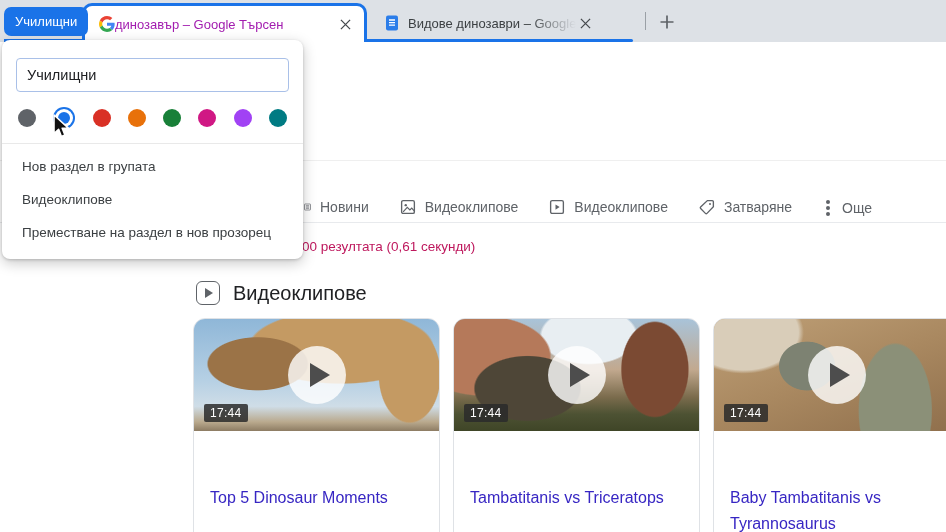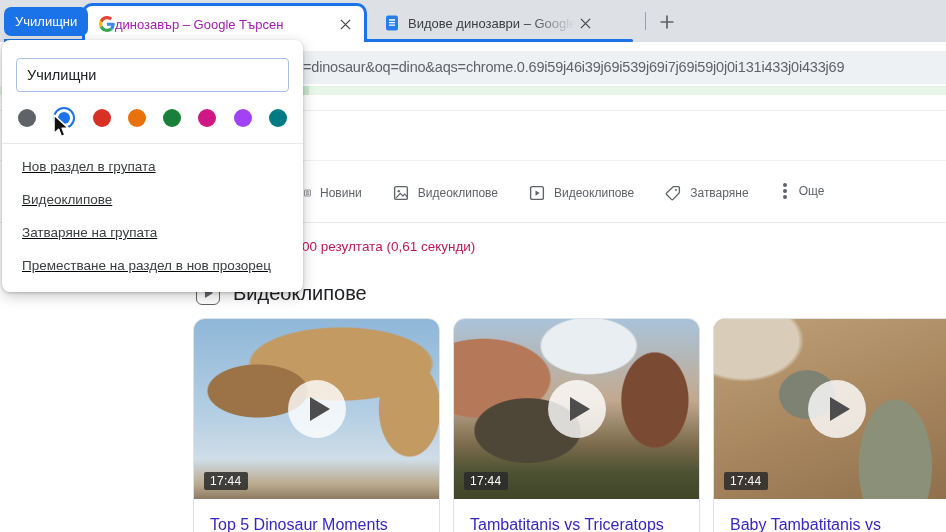--- a/index.html
+++ b/index.html
@@ -32,41 +32,41 @@
     border-bottom:1px solid #ededed; }
   .omnibox { position:absolute; left:100px; top:9px; width:880px; height:33px; background:#eef1f3;
     border-radius:17px; overflow:hidden; }
   .omnibox .url { display:block; line-height:33px; padding-left:203px; font-size:14.5px; color:#5f6368;
     white-space:nowrap; letter-spacing:-0.2px; }
   .green-strip { position:absolute; left:0; top:44px; width:946px; height:9px; background:#e8f5e9; }
   .green-strip .chipbox { position:absolute; left:301px; top:0; width:8px; height:9px; background:#c9e7cd; }
 
   
   .hdr-divider { position:absolute; left:0; top:160px; width:946px; height:1px; background:#efefef; }
-  .gnav { position:absolute; left:303px; top:184px; height:32px; display:flex; align-items:flex-start;
-    gap:30px; color:#5f6368; font-size:12px; }
+  .gnav { position:absolute; left:303px; top:184px; height:32px; display:flex; align-items:flex-end;
+    gap:30px; color:#5f6368; font-size:14px; }
   .gnav .item { display:flex; align-items:center; gap:8px; white-space:nowrap; }
   .gnav svg { display:block; }
   .clip-left { width:9px; overflow:hidden; display:inline-flex; justify-content:flex-end; }
   .more-dots { width:4px; height:4px; border-radius:50%; background:#5f6368;
     box-shadow:0 -6px 0 #5f6368, 0 6px 0 #5f6368; margin:0 4px; }
   .nav-divider { position:absolute; left:0; top:222px; width:946px; height:1px; background:#e8eaed; }
   .stats { position:absolute; left:302px; top:239px; font-size:13.5px; color:#be185d; }
 
   .vheader { position:absolute; left:196px; top:281px; display:flex; align-items:center; gap:13px; }
   .vheader .vicon { width:24px; height:24px; border:1.6px solid #5f6368; border-radius:6px;
     display:flex; align-items:center; justify-content:center; }
   .vheader .vicon .tri { width:0; height:0; border-left:8px solid #5f6368;
     border-top:5px solid transparent; border-bottom:5px solid transparent; margin-left:2px; }
   .vheader .vtitle { font-size:20px; color:#202124; }
 
   .cards { position:absolute; left:193px; top:318px; display:flex; gap:13px; }
   .vcard { width:247px; height:240px; background:#fff; border:1px solid #dfe2e6; border-radius:12px;
     overflow:hidden; flex:none; }
-  .thumb { position:relative; width:100%; height:180px; }
+  .thumb { position:relative; width:100%; height:112px; }
   .thumb-0 { background:
     radial-gradient(ellipse 85px 45px at 26% 40%, #9b7347 0 58%, transparent 60%),
     radial-gradient(ellipse 150px 60px at 60% 25%, #c49a63 0 60%, transparent 62%),
     radial-gradient(ellipse 55px 85px at 88% 50%, #c49a63 0 55%, transparent 57%),
     linear-gradient(180deg,#8fb7d8 0%,#b6d0e4 55%,#cfdde7 78%,#b9a98d 92%,#8d7c63 100%); }
   .thumb-1 { background:
     radial-gradient(ellipse 60px 85px at 82% 45%, #7b4a33 0 55%, transparent 57%),
     radial-gradient(ellipse 90px 55px at 30% 62%, #4e4637 0 58%, transparent 60%),
     radial-gradient(ellipse 110px 65px at 12% 33%, #b5795a 0 60%, transparent 62%),
     radial-gradient(ellipse 85px 50px at 55% 15%, #e8eef2 0 55%, transparent 58%),
@@ -75,34 +75,34 @@
     radial-gradient(ellipse 46px 40px at 38% 42%, #7d8272 0 60%, transparent 62%),
     radial-gradient(ellipse 60px 110px at 74% 82%, #8b9078 0 60%, transparent 62%),
     radial-gradient(ellipse 110px 75px at 12% 12%, #d9cdb9 0 50%, transparent 55%),
     linear-gradient(160deg,#bfa077 0%,#a98860 50%,#8f6f4c 100%); }
   .play-overlay { position:absolute; left:50%; top:50%; width:58px; height:58px; margin:-29px 0 0 -29px;
     background:rgba(255,255,255,0.8); border-radius:50%; display:flex; align-items:center; justify-content:center; }
   .play-overlay .tri { width:0; height:0; border-left:20px solid #4d4d4d;
     border-top:12px solid transparent; border-bottom:12px solid transparent; margin-left:6px; }
   .dur-badge { position:absolute; left:10px; bottom:9px; background:rgba(42,42,42,0.85); color:#fff;
     font-size:12px; padding:2px 6px; border-radius:2px; letter-spacing:0.3px; }
-  .vtitle-link { display:block; padding:13px 16px 0; font-size:16px; line-height:26px; color:#3726c3; }
+  .vtitle-link { display:block; padding:13px 16px 0; font-size:16px; line-height:26px; color:#3726c3;margin-top:41px; }
 
   
   .popup { position:absolute; left:2px; top:40px; width:301px; background:#fff; border-radius:8px;
     box-shadow:0 1px 3px rgba(0,0,0,0.18), 0 4px 14px rgba(0,0,0,0.22); z-index:50; padding-bottom:8px; }
   .popup .name-input { display:block; width:273px; height:34px; margin:18px 14px 0; border:1px solid #a9c0e8;
     border-radius:4px; padding:0 10px; font-size:14.5px; color:#202124; outline:none;
     font-family:"Liberation Sans","DejaVu Sans",sans-serif; }
   .swatch-row { margin:13px 16px 0; height:26px; display:flex; justify-content:space-between; align-items:center; }
   .swatch { width:18px; height:18px; border-radius:50%; flex:none; }
   .swatch.selected { width:12px; height:12px; margin:0 5px;
     box-shadow:0 0 0 3px #fff, 0 0 0 5px #1a73e8; }
   .popup-divider { border-top:1px solid #e9e9e9; margin-top:12px; }
-  .menu-list { padding:6px 0 2px;text-decoration:underline; }
+  .menu-list { padding:6px 0 2px; }
   .menu-item { height:33px; line-height:33px; padding:0 20px; font-size:13.5px; color:#3c4043;
     white-space:nowrap; }
 
   .cursor { position:absolute; left:50px; top:114px; z-index:99; }
 </style>
 </head>
 <body>
 
 <div class="screen">
 
@@ -140,28 +140,20 @@
     </div>
 
     <div class="tab-sep"></div>
     <div class="newtab-btn">
       <svg width="16" height="16" viewBox="0 0 16 16">
         <path d="M8 1.5v13M1.5 8h13" stroke="currentColor" stroke-width="1.7"></path>
       </svg>
     </div>
   </div>
 
-  <div class="toolbar">
-    <div class="omnibox">
-      <span class="url">=dinosaur&amp;oq=dino&amp;aqs=chrome.0.69i59j46i39j69i539j69i7j69i59j0j0i131i433j0i433j69</span>
-    </div>
-    <div class="green-strip">
-      <span class="chipbox"></span>
-    </div>
-  </div>
 
   <div class="hdr-divider"></div>
 
   <div class="gnav">
     <div class="item">
       <span class="clip-left">
         <svg width="18" height="18" viewBox="0 0 24 24" fill="none" stroke="#5f6368" stroke-width="1.8">
           <rect x="4" y="4" width="16" height="16" rx="1.5"></rect>
             <path d="M7.5 8.5h9M7.5 12h9M7.5 15.5h9"></path>
         </svg>
@@ -256,21 +248,20 @@
       <span class="swatch" style="background:#e8710a"></span>
       <span class="swatch" style="background:#188038"></span>
       <span class="swatch" style="background:#d01884"></span>
       <span class="swatch" style="background:#a142f4"></span>
       <span class="swatch" style="background:#007b83"></span>
     </div>
     <div class="popup-divider"></div>
     <div class="menu-list">
       <div class="menu-item">Нов раздел в групата</div>
       <div class="menu-item">Видеоклипове</div>
-      <div class="menu-item">Затваряне на групата</div>
       <div class="menu-item">Преместване на раздел в нов прозорец</div>
     </div>
   </div>
 
   <div class="cursor">
     <svg width="22" height="26" viewBox="0 0 22 26">
       <path d="M4 1 L4 19.5 L8.6 15.4 L11.4 22.6 L15 21.1 L12.2 14.2 L18.4 14.2 Z" fill="#111" stroke="#fff" stroke-width="1.6" stroke-linejoin="round"></path>
     </svg>
   </div>
 

